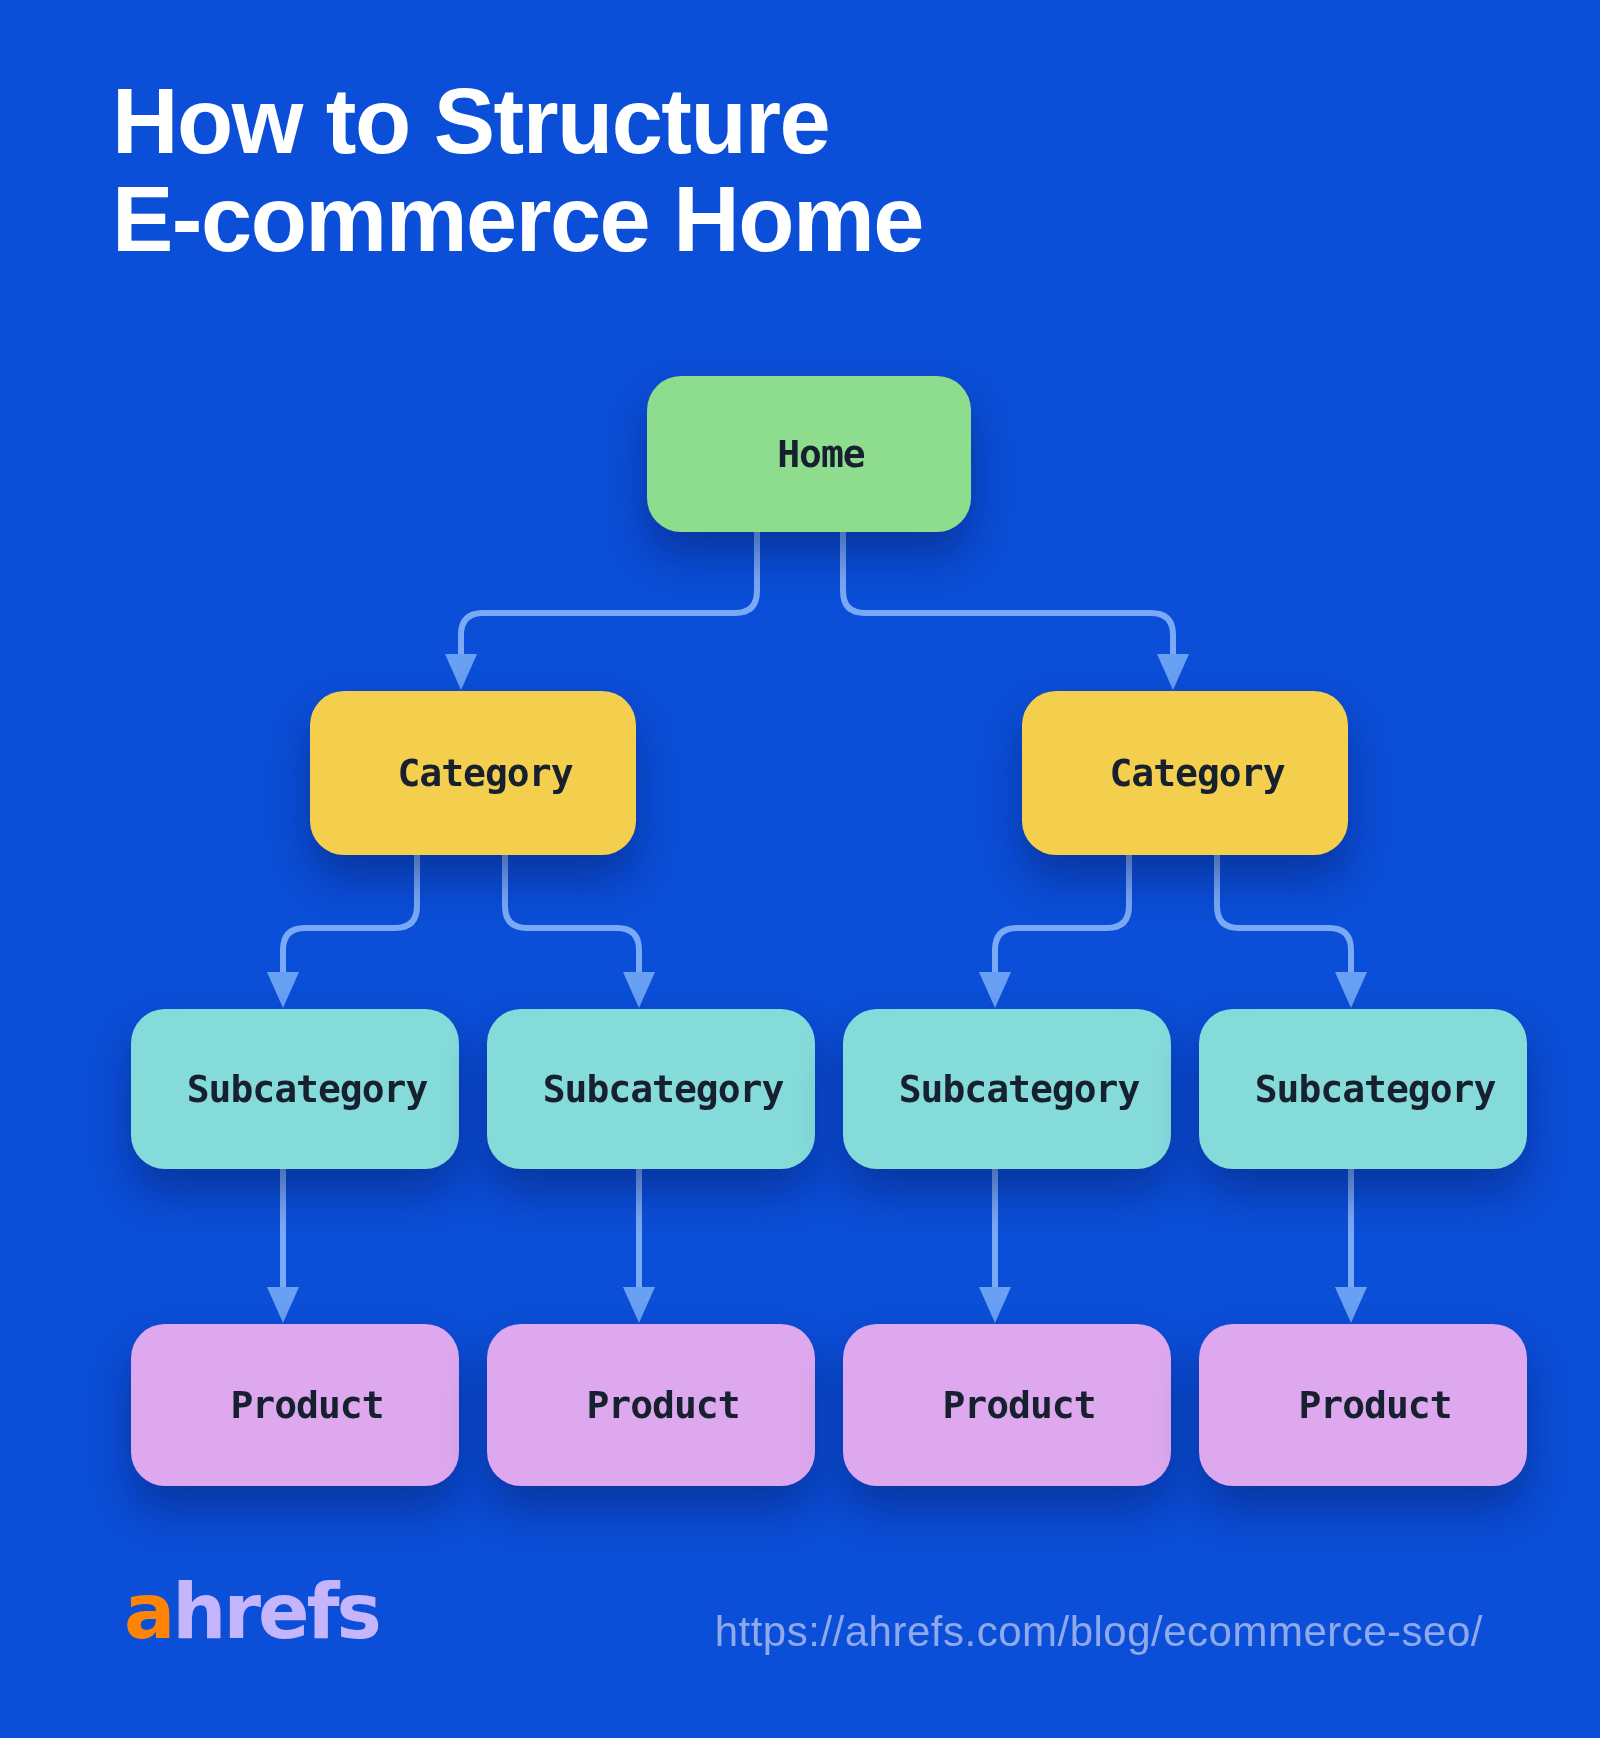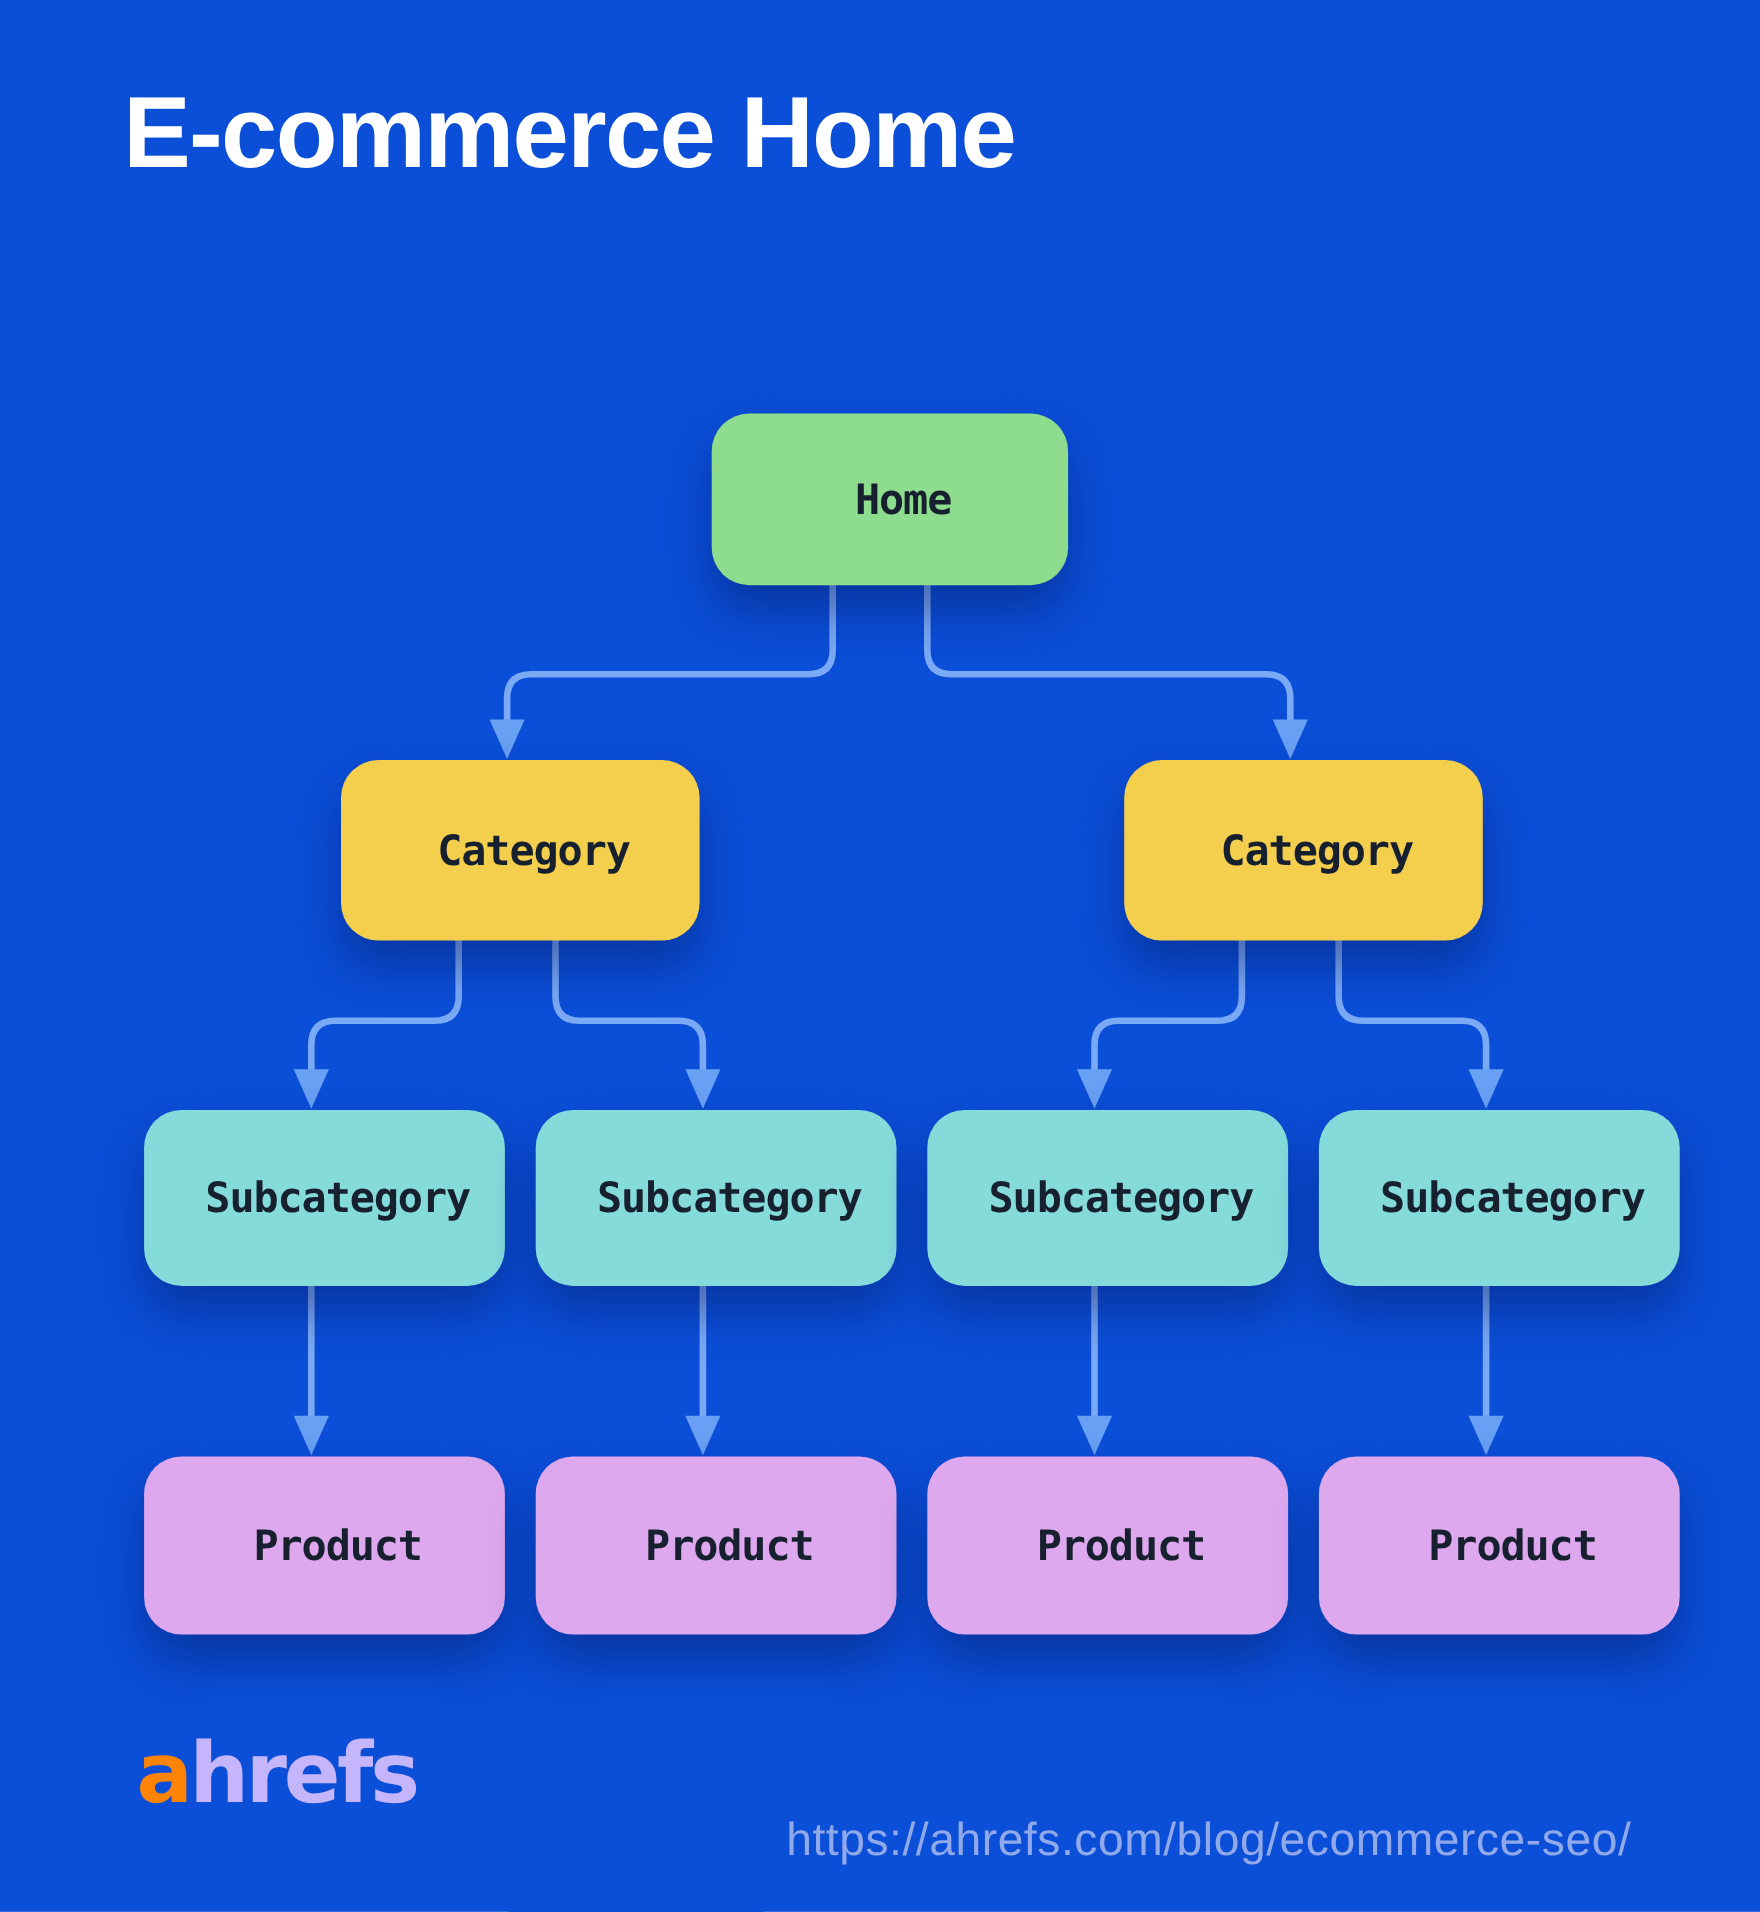--- a/index.html
+++ b/index.html
@@ -82,20 +82,21 @@
     font-weight: 400;
     letter-spacing: 0.5px;
   }
 </style>
 </head>
 <body>
 
 <div class="canvas" style="background: rgb(11, 78, 215);">
 
   <h1 class="title" style="color: rgb(255, 255, 255);">
+    <span class="line">How to Structure</span>
     <span class="line">E-commerce Home</span>
   </h1>
 
   <svg class="connectors" width="1600" height="1738" viewBox="0 0 1600 1738" aria-hidden="true">
     <g fill="none" stroke-width="6" stroke="#7aa9f5">
       <path d="M757 530 V591 Q757 613 735 613 H483 Q461 613 461 635 V658"></path>
       <path d="M843 530 V591 Q843 613 865 613 H1151 Q1173 613 1173 635 V658"></path>
       <path d="M417 852 V906 Q417 928 395 928 H305 Q283 928 283 950 V976"></path>
       <path d="M505 852 V906 Q505 928 527 928 H617 Q639 928 639 950 V976"></path>
       <path d="M1129 852 V906 Q1129 928 1107 928 H1017 Q995 928 995 950 V976"></path>
@@ -153,15 +154,15 @@
     <span class="node-label" style="color: rgb(23, 32, 46);">Product</span>
   </div>
   <div class="node prod-4" style="background: rgb(221, 168, 238);">
     <span class="node-label" style="color: rgb(23, 32, 46);">Product</span>
   </div>
 
   <div class="logo">
     <span style="color: rgb(255, 132, 5);">a</span><span style="color: #c4b5fd;">hrefs</span>
   </div>
 
-  <div class="source-url" style="color: rgb(143, 169, 234); margin-top: 40px;">https://ahrefs.com/blog/ecommerce-seo/</div>
+  <div class="source-url" style="color: rgb(143, 169, 234);">https://ahrefs.com/blog/ecommerce-seo/</div>
 
 </div>
 
 </body></html>

